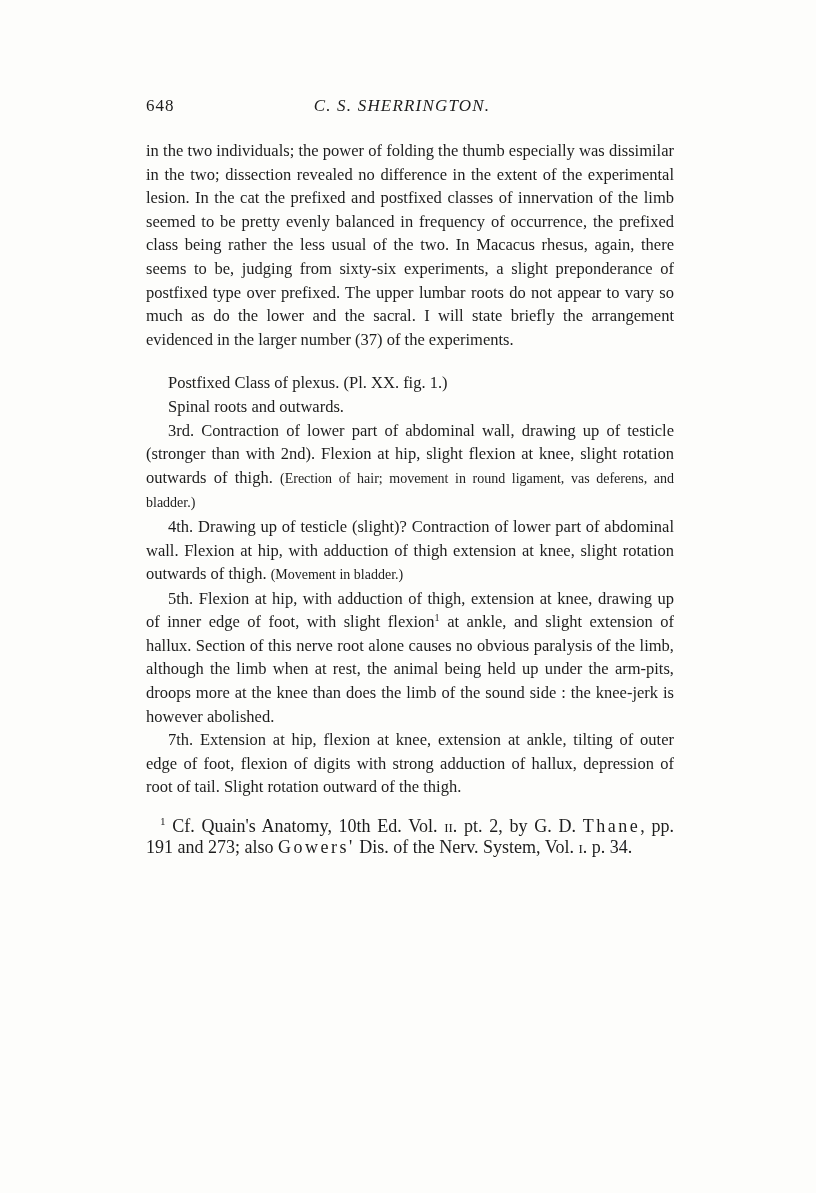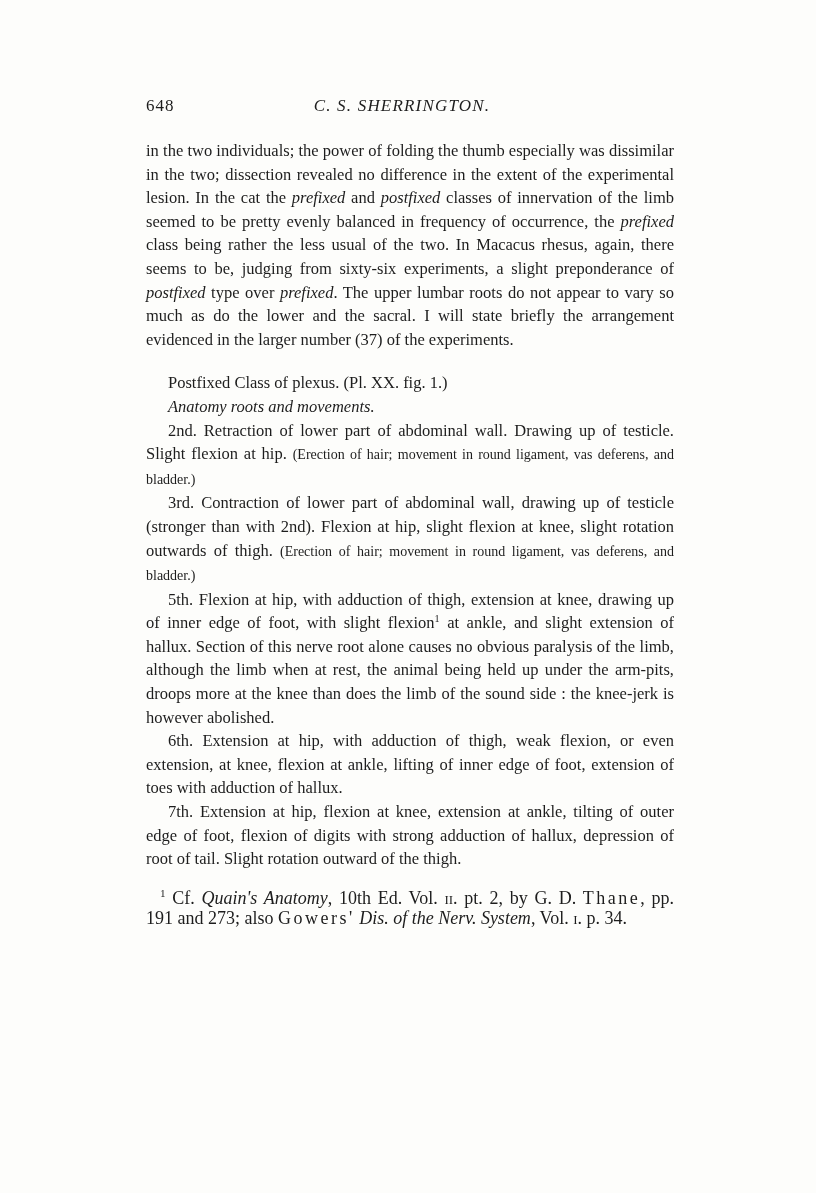--- a/index.html
+++ b/index.html
@@ -41,21 +41,21 @@
     font-style: italic;
     letter-spacing: 1.2px;
   }
   .body-text p.para {
     font-size: 16.5px;
     line-height: 23.6px;
     text-align: justify;
   }
   .body-text p.para.indent { text-indent: 22px; }
   .body-text p.para.space-before { margin-top: 20px; }
-  .it { font-style: italic; }
+  .it { }
   .sm { font-size: 14px; }
   .sc { font-variant: small-caps; }
   .ls { letter-spacing: 2.5px; }
   sup {
     font-size: 0.62em;
     line-height: 0;
     vertical-align: super;
   }
   .footnote {
     margin-top: 17px;
@@ -72,25 +72,24 @@
   <div class="content">
 
     <div class="running-header">
       <span class="page-num">648</span>
       <span class="head-title">C. S. SHERRINGTON.</span>
     </div>
 
     <div class="body-text">
         <p class="para"><span>in the two individuals; the power of folding the thumb especially was dissimilar in the two; dissection revealed no difference in the extent of the experimental lesion. In the cat the </span><span class="it">prefixed</span><span> and </span><span class="it">postfixed</span><span> classes of innervation of the limb seemed to be pretty evenly balanced in frequency of occurrence, the </span><span class="it">prefixed</span><span> class being rather the less usual of the two. In Macacus rhesus, again, there seems to be, judging from sixty-six experiments, a slight preponderance of </span><span class="it">postfixed</span><span> type over </span><span class="it">prefixed</span><span>. The upper lumbar roots do not appear to vary so much as do the lower and the sacral. I will state briefly the arrangement evidenced in the larger number (37) of the experiments.</span></p>
         <p class="para indent space-before"><span>Postfixed Class of plexus. (Pl. XX. fig. 1.)</span></p>
-        <p class="para indent"><span class="it">Anatomy roots and movements.</span></p>
-        <p class="para indent"><span>2nd. Retraction of lower part of abdominal wall. Drawing up of testicle. Slight flexion at hip. </span><span class="sm">(Erection of hair; movement in round ligament, vas deferens, and bladder.)</span></p>
+        <p class="para indent"><span class="it">Spinal roots and outwards.</span></p>
         <p class="para indent"><span>3rd. Contraction of lower part of abdominal wall, drawing up of testicle (stronger than with 2nd). Flexion at hip, slight flexion at knee, slight rotation outwards of thigh. </span><span class="sm">(Erection of hair; movement in round ligament, vas deferens, and bladder.)</span></p>
+        <p class="para indent"><span>4th. Drawing up of testicle (slight)? Contraction of lower part of abdominal wall. Flexion at hip, with adduction of thigh extension at knee, slight rotation outwards of thigh. </span><span class="sm">(Movement in bladder.)</span></p>
         <p class="para indent"><span>5th. Flexion at hip, with adduction of thigh, extension at knee, drawing up of inner edge of foot, with slight flexion</span><sup>1</sup><span> at ankle, and slight extension of hallux. Section of this nerve root alone causes no obvious paralysis of the limb, although the limb when at rest, the animal being held up under the arm-pits, droops more at the knee than does the limb of the sound side : the knee-jerk is however abolished.</span></p>
-        <p class="para indent"><span>6th. Extension at hip, with adduction of thigh, weak flexion, or even extension, at knee, flexion at ankle, lifting of inner edge of foot, extension of toes with adduction of hallux.</span></p>
         <p class="para indent"><span>7th. Extension at hip, flexion at knee, extension at ankle, tilting of outer edge of foot, flexion of digits with strong adduction of hallux, depression of root of tail. Slight rotation outward of the thigh.</span></p>
       </div>
 
     <div class="footnote">
       <span><sup>1</sup><span> Cf. </span><span class="it">Quain's Anatomy</span><span>, 10th Ed. Vol. </span><span class="sc">ii</span><span>. pt. 2, by G. D. </span><span class="ls">Thane</span><span>, pp. 191 and 273; also </span><span class="ls">Gowers'</span><span> </span><span class="it">Dis. of the Nerv. System</span><span>, Vol. </span><span class="sc">i</span><span>. p. 34.</span></span>
     </div>
 
   </div>
 </div>
 

